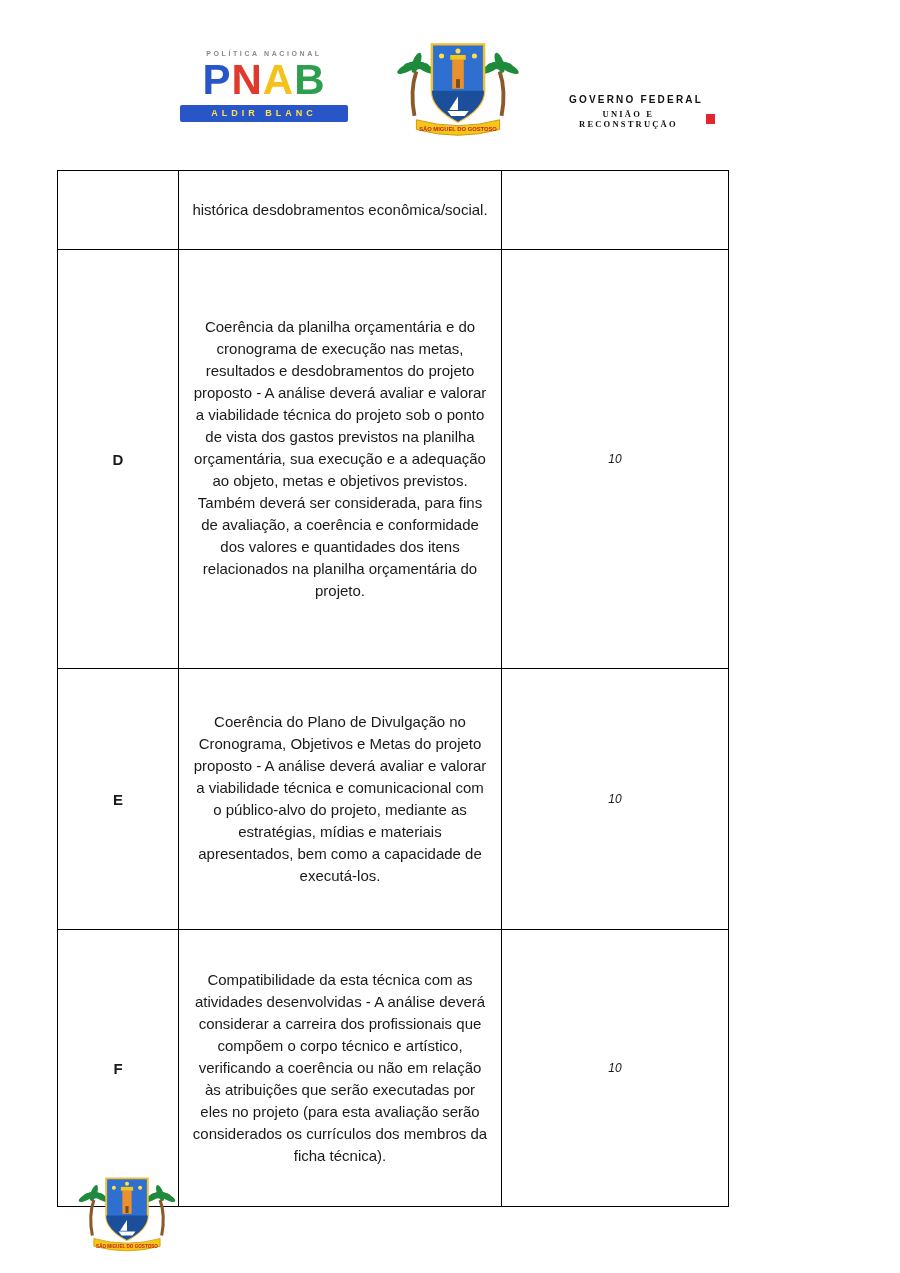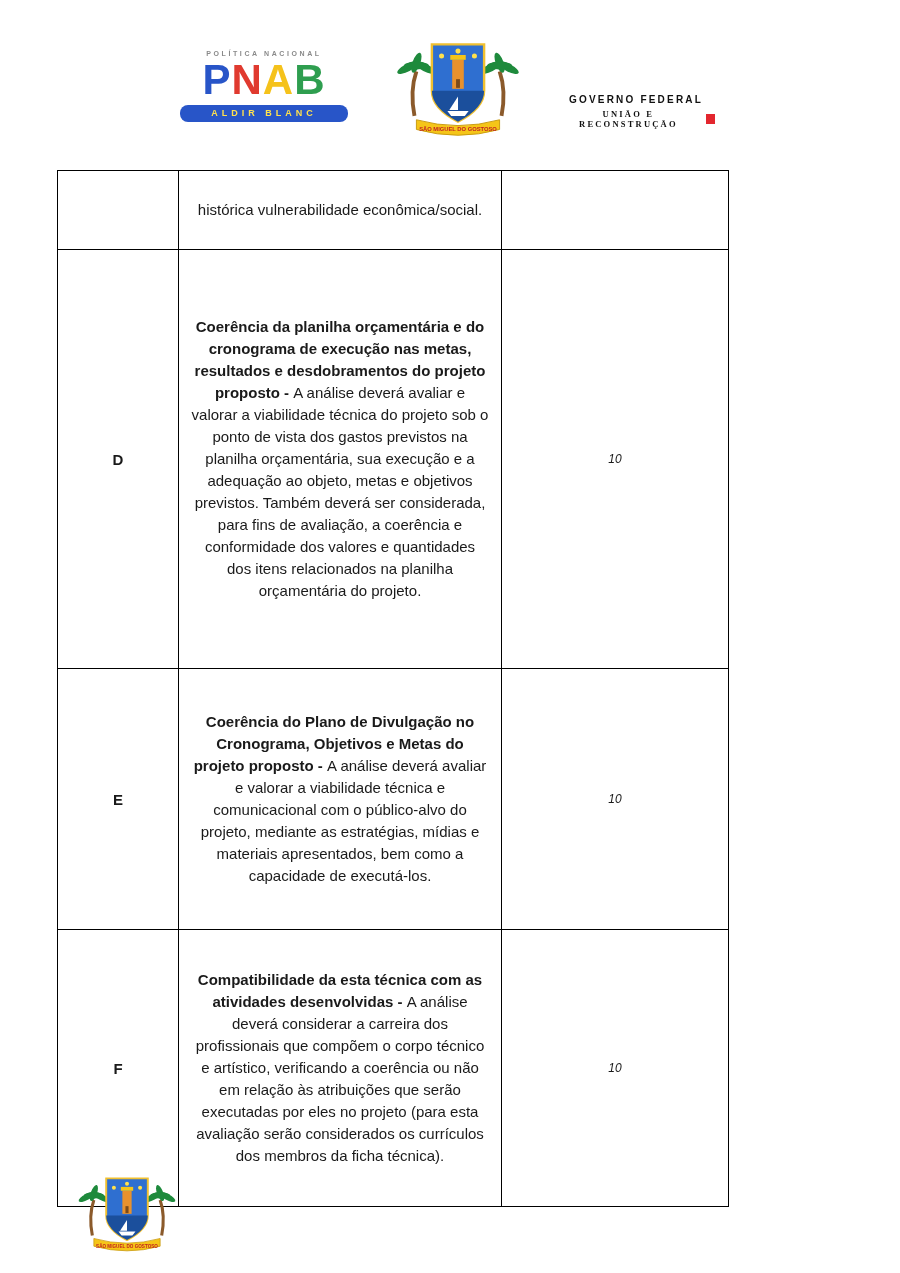--- a/index.html
+++ b/index.html
@@ -13,21 +13,21 @@
     color: #1a1a1a;
     overflow: hidden;
   }
 
   
   .logo-block { position: absolute; text-align: center; }
 
   .pnab { left: 180px; top: 50px; width: 168px; }
   .pnab-top { font-size: 7px; letter-spacing: 2.6px; color: #8a8a8a; font-weight: bold; margin-bottom: 2px; }
   .pnab-word { font-size: 42px; font-weight: 800; line-height: 1; letter-spacing: 1px; }
-  .pnab-bar { margin-top: 4px; background: #2855C8; border-radius: 8px; padding: 3px 0 4px; }
+  .pnab-bar { margin-top: 4px; background: #2855C8; border-radius: 2px; padding: 3px 0 4px; }
   .pnab-bottom { font-size: 9px; font-weight: bold; letter-spacing: 4px; color: #FFE14D; }
 
   .crest-header { left: 383px; top: 25px; width: 150px; height: 120px; }
   .crest-header svg { width: 150px; height: 118px; }
 
   .gov { left: 557px; top: 62px; width: 158px; margin-top: 32px; }
   .gov-top { font-size: 10px; font-weight: 800; letter-spacing: 2.2px; color: #111; margin-bottom: 2px; }
   .gov-word { font-size: 40px; font-weight: 800; line-height: 1; letter-spacing: 0px; }
   .gov-bottom-row { display: flex; justify-content: center; align-items: center; gap: 6px; margin-top: 4px; font-family: Liberation Serif, serif; }
   .gov-bottom { font-size: 8.5px; font-weight: bold; letter-spacing: 2.2px; color: #111; }
@@ -36,21 +36,21 @@
   
   table.criteria { position: absolute; left: 57px; top: 170px; border-collapse: collapse; table-layout: fixed; }
   table.criteria td { border: 1px solid #000; vertical-align: middle; text-align: center; }
   .col-id    { width: 118px; font-weight: bold; font-size: 15px; }
   .col-desc  { width: 298px; font-size: 15px; line-height: 22px; padding: 8px 12px; }
   .col-score { width: 224px; font-size: 12px; font-style: italic; }
   .row-0 td { height: 62px; }
   .row-1 td { height: 402px; }
   .row-2 td { height: 244px; }
   .row-3 td { height: 260px; }
-  .desc-bold { font-weight: bold; }
+  .desc-bold { font-weight: normal; }
 
   
   .crest-footer { position: absolute; left: 68px; top: 1163px; width: 118px; height: 96px; }
   .crest-footer svg { width: 118px; height: 94px; }
 
   .crest-banner-text { font-weight: bold; }
 </style>
 </head>
 <body>
 
@@ -119,21 +119,21 @@
       <span class="gov-bottom">UNIÃO E RECONSTRUÇÃO</span>
       <span class="gov-accent" style="background: rgb(227, 38, 46);"></span>
     </div>
   </div>
 
   <table class="criteria">
     <tbody>
         <tr class="row-0">
       <td class="col-id"></td>
       <td class="col-desc">
-        <span class="desc-bold"></span><span>histórica vulnerabilidade econômica/social.</span>
+        <span class="desc-bold"></span><span>histórica desdobramentos econômica/social.</span>
       </td>
       <td class="col-score"></td>
     </tr>
     <tr class="row-1">
       <td class="col-id">D</td>
       <td class="col-desc">
         <span class="desc-bold">Coerência da planilha orçamentária e do cronograma de execução nas metas, resultados e desdobramentos do projeto proposto - </span><span>A análise deverá avaliar e valorar a viabilidade técnica do projeto sob o ponto de vista dos gastos previstos na planilha orçamentária, sua execução e a adequação ao objeto, metas e objetivos previstos. Também deverá ser considerada, para fins de avaliação, a coerência e conformidade dos valores e quantidades dos itens relacionados na planilha orçamentária do projeto.</span>
       </td>
       <td class="col-score">10</td>
     </tr>

